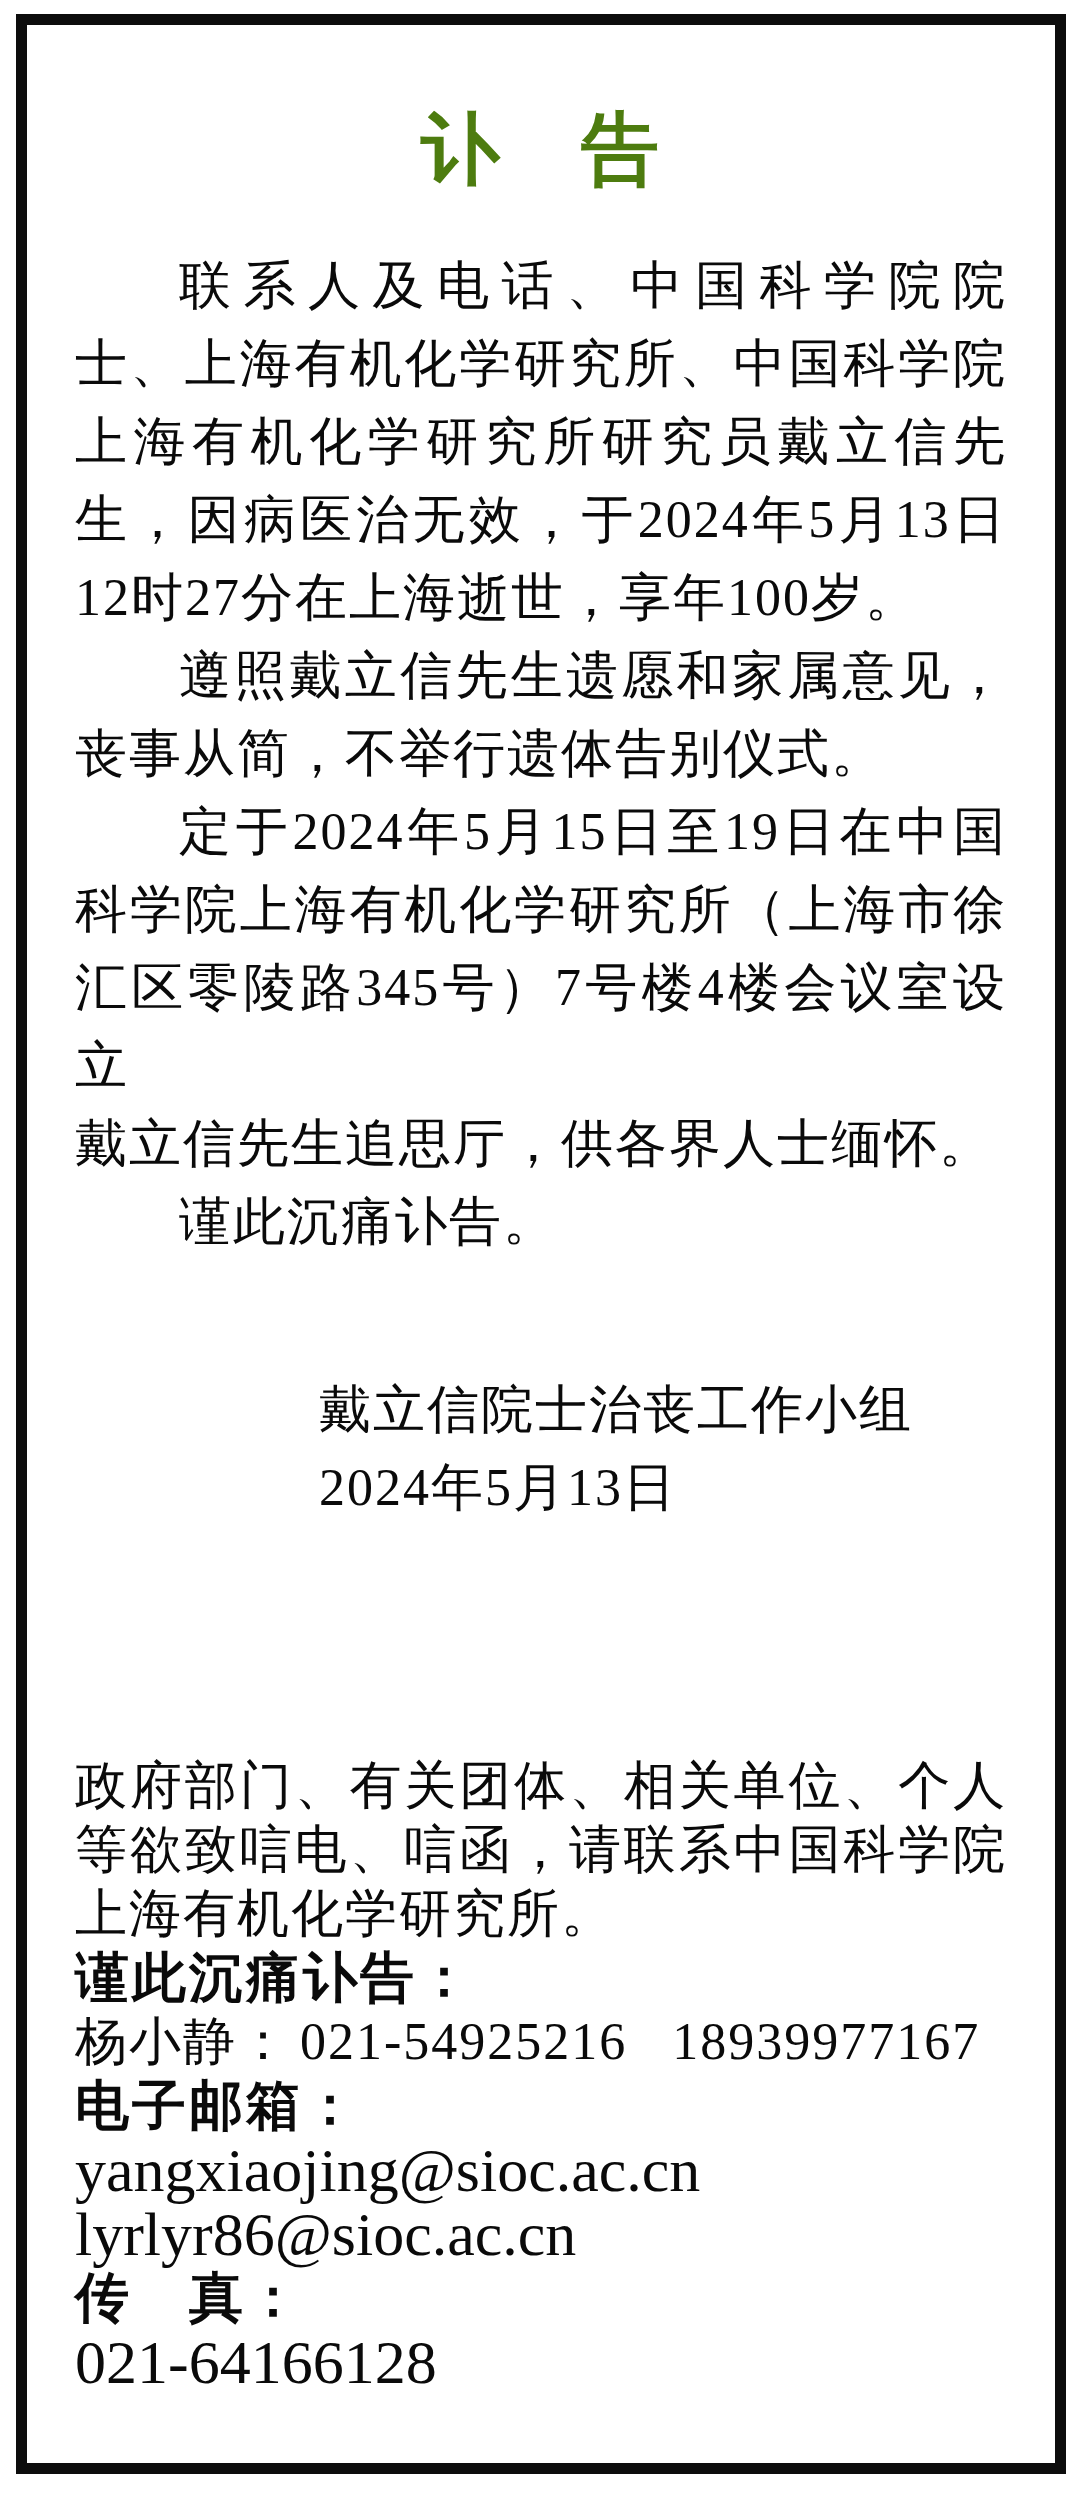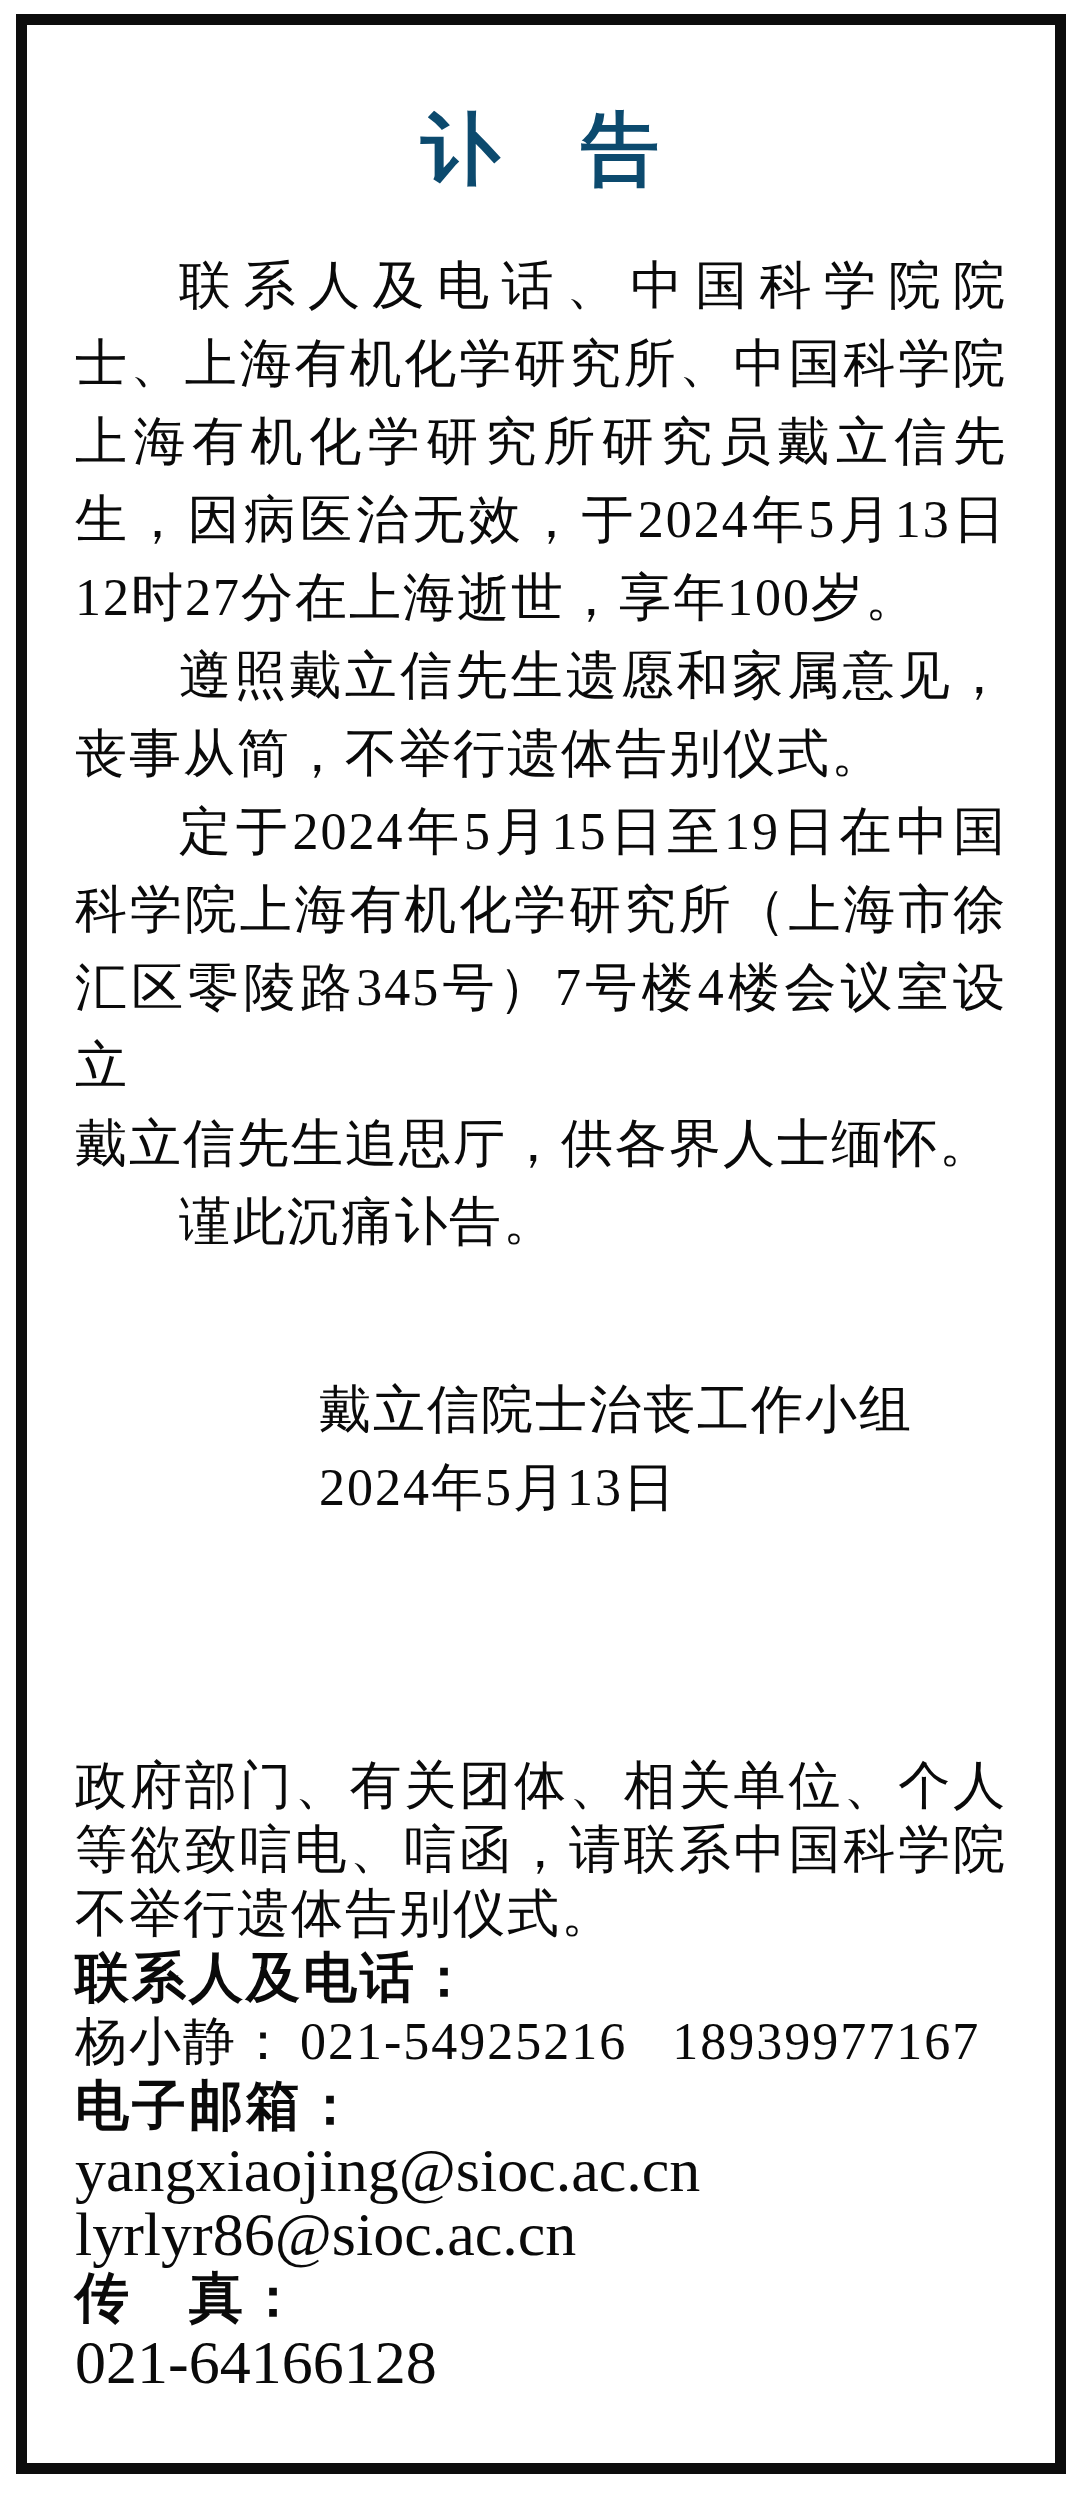--- a/index.html
+++ b/index.html
@@ -20,21 +20,21 @@
     padding:0 48px;
   }
   .title {
     margin:84px 0 0 0;
     text-align:center;
     font-family:"Liberation Sans","DejaVu Sans",sans-serif;
     font-weight:900;
     font-size:78px;
     line-height:80px;
     letter-spacing:2px;
-    color:#0c4a6e;
+    color:#4d7c0f;
   }
   .body-block {
     margin-top:58px;
     font-size:52px;
     line-height:78px;
     letter-spacing:2px;
   }
   .bline { white-space:nowrap; }
   .just {
     white-space:normal;
@@ -94,23 +94,23 @@
     </div>
 
     <div class="sig-block">
       <div>戴立信院士治丧工作小组</div>
       <div>2024年5月13日</div>
     </div>
 
     <div class="contact-block">
       <div class="bline just">政府部门、有关团体、相关单位、个人</div>
       <div class="bline just">等欲致唁电、唁函，请联系中国科学院</div>
-      <div class="bline">不举行遗体告别仪式。</div>
+      <div class="bline">上海有机化学研究所。</div>
 
-      <div class="label">联系人及电话：</div>
+      <div class="label">谨此沉痛讣告：</div>
 
       <div class="phone-row">
         <span class="pname">杨小静：</span>
         <span class="poffice">021-54925216</span>
         <span class="pmobile">18939977167</span>
       </div>
 
       <div class="label">电子邮箱：</div>
       <div class="email-line">yangxiaojing@sioc.ac.cn</div>
       <div class="email-line">lyrlyr86@sioc.ac.cn</div>

